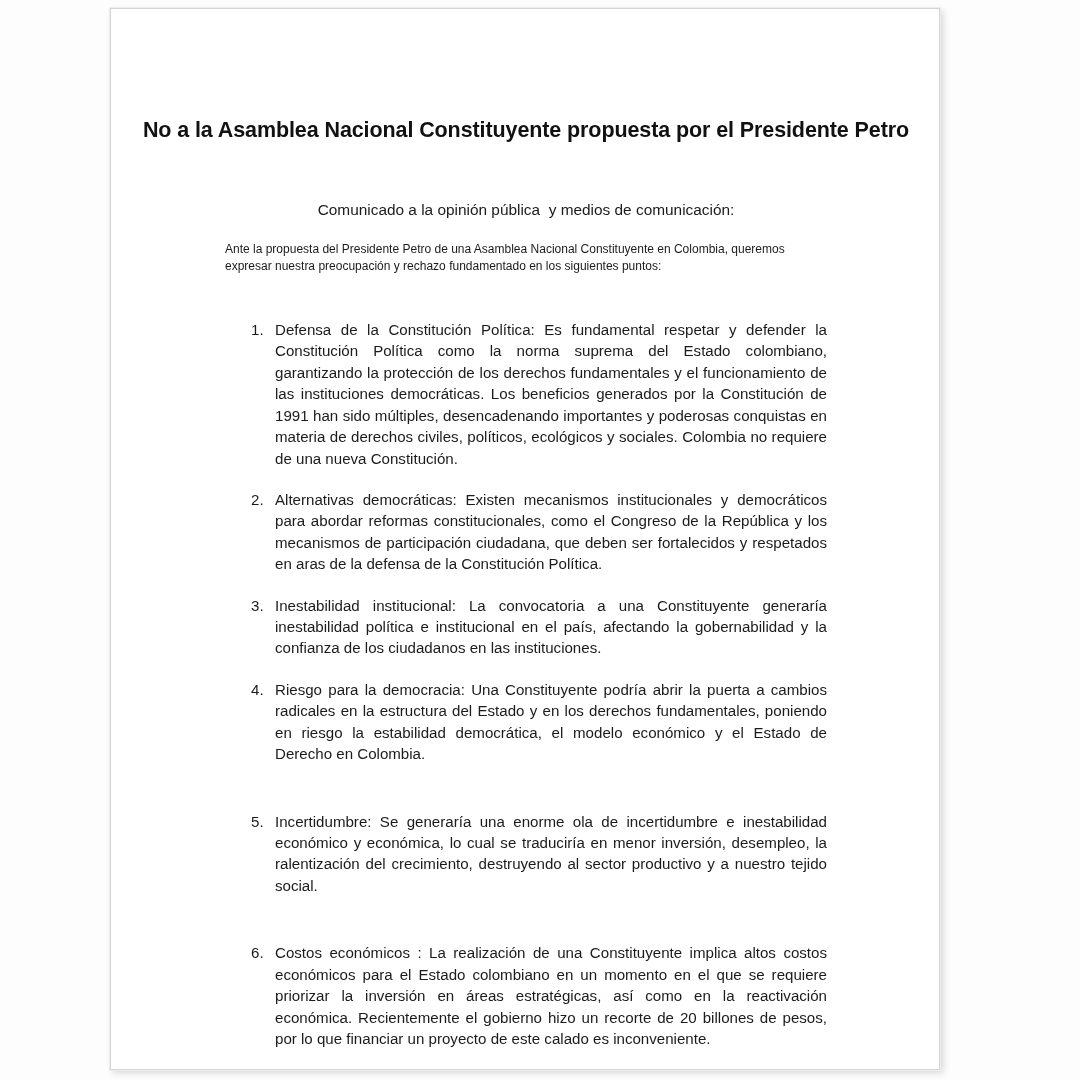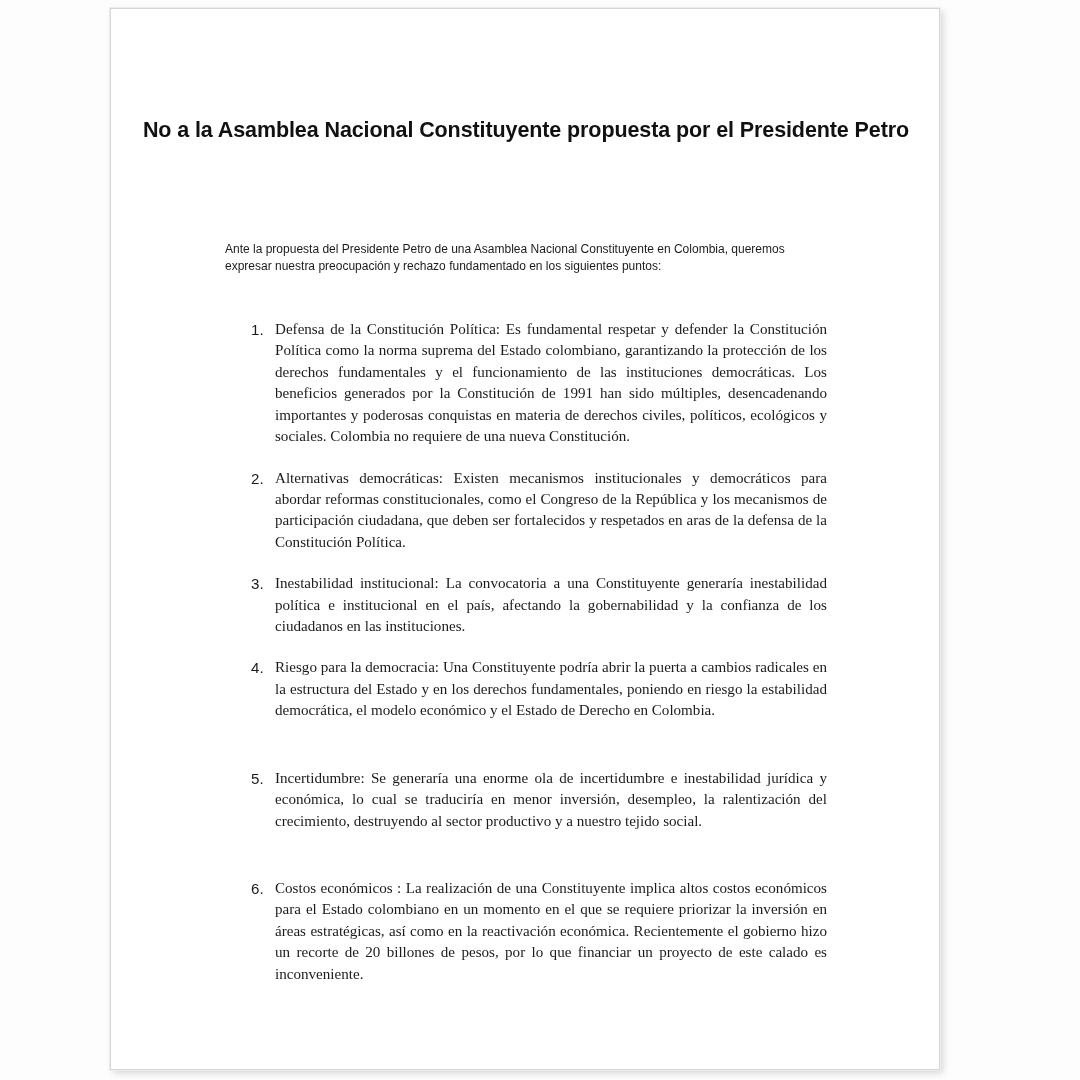--- a/index.html
+++ b/index.html
@@ -102,36 +102,36 @@
     text-align: left;
     padding-left: 8px;
     box-sizing: border-box;
   }
 
   .list-item .body {
     flex: 1 1 auto;
     text-align: justify;
     text-justify: inter-word;
     hyphens: none;
-    font-family: Liberation Serif, serif;
   }
 
   
   .gap-normal { height: 20px; }
   .gap-wide { height: 46px; }
 </style>
 </head>
 <body>
 
 <div id="viewport">
   <div id="page">
     <div id="page-inner">
 
       <h1 class="doc-title">No a la Asamblea Nacional Constituyente propuesta por el Presidente Petro</h1>
 
+      <div class="doc-subtitle">Comunicado a la opinión pública  y medios de comunicación:</div>
 
       <p class="doc-intro">Ante la propuesta del Presidente Petro de una Asamblea Nacional Constituyente en Colombia, queremos expresar nuestra preocupación y rechazo fundamentado en los siguientes puntos:</p>
 
       <div class="doc-list">
 
         <div class="list-item">
           <span class="marker">1.</span>
           <span class="body">Defensa de la Constitución Política: Es fundamental respetar y defender la Constitución Política como la norma suprema del Estado colombiano, garantizando la protección de los derechos fundamentales y el funcionamiento de las instituciones democráticas. Los beneficios generados por la Constitución de 1991 han sido múltiples, desencadenando importantes y poderosas conquistas en materia de derechos civiles, políticos, ecológicos y sociales. Colombia no requiere de una nueva Constitución.</span>
         </div>
         <div class="gap-normal"></div>
@@ -149,21 +149,21 @@
         <div class="gap-normal"></div>
 
         <div class="list-item">
           <span class="marker">4.</span>
           <span class="body">Riesgo para la democracia: Una Constituyente podría abrir la puerta a cambios radicales en la estructura del Estado y en los derechos fundamentales, poniendo en riesgo la estabilidad democrática, el modelo económico y el Estado de Derecho en Colombia.</span>
         </div>
         <div class="gap-wide"></div>
 
         <div class="list-item">
           <span class="marker">5.</span>
-          <span class="body">Incertidumbre: Se generaría una enorme ola de incertidumbre e inestabilidad jurídica y económica, lo cual se traduciría en menor inversión, desempleo, la ralentización del crecimiento, destruyendo al sector productivo y a nuestro tejido social.</span>
+          <span class="body">Incertidumbre: Se generaría una enorme ola de incertidumbre e inestabilidad económico y económica, lo cual se traduciría en menor inversión, desempleo, la ralentización del crecimiento, destruyendo al sector productivo y a nuestro tejido social.</span>
         </div>
         <div class="gap-wide"></div>
 
         <div class="list-item">
           <span class="marker">6.</span>
           <span class="body">Costos económicos : La realización de una Constituyente implica altos costos económicos para el Estado colombiano en un momento en el que se requiere priorizar la inversión en áreas estratégicas, así como en la reactivación económica. Recientemente el gobierno hizo un recorte de 20 billones de pesos, por lo que financiar un proyecto de este calado es inconveniente.</span>
         </div>
 
       </div>
 

